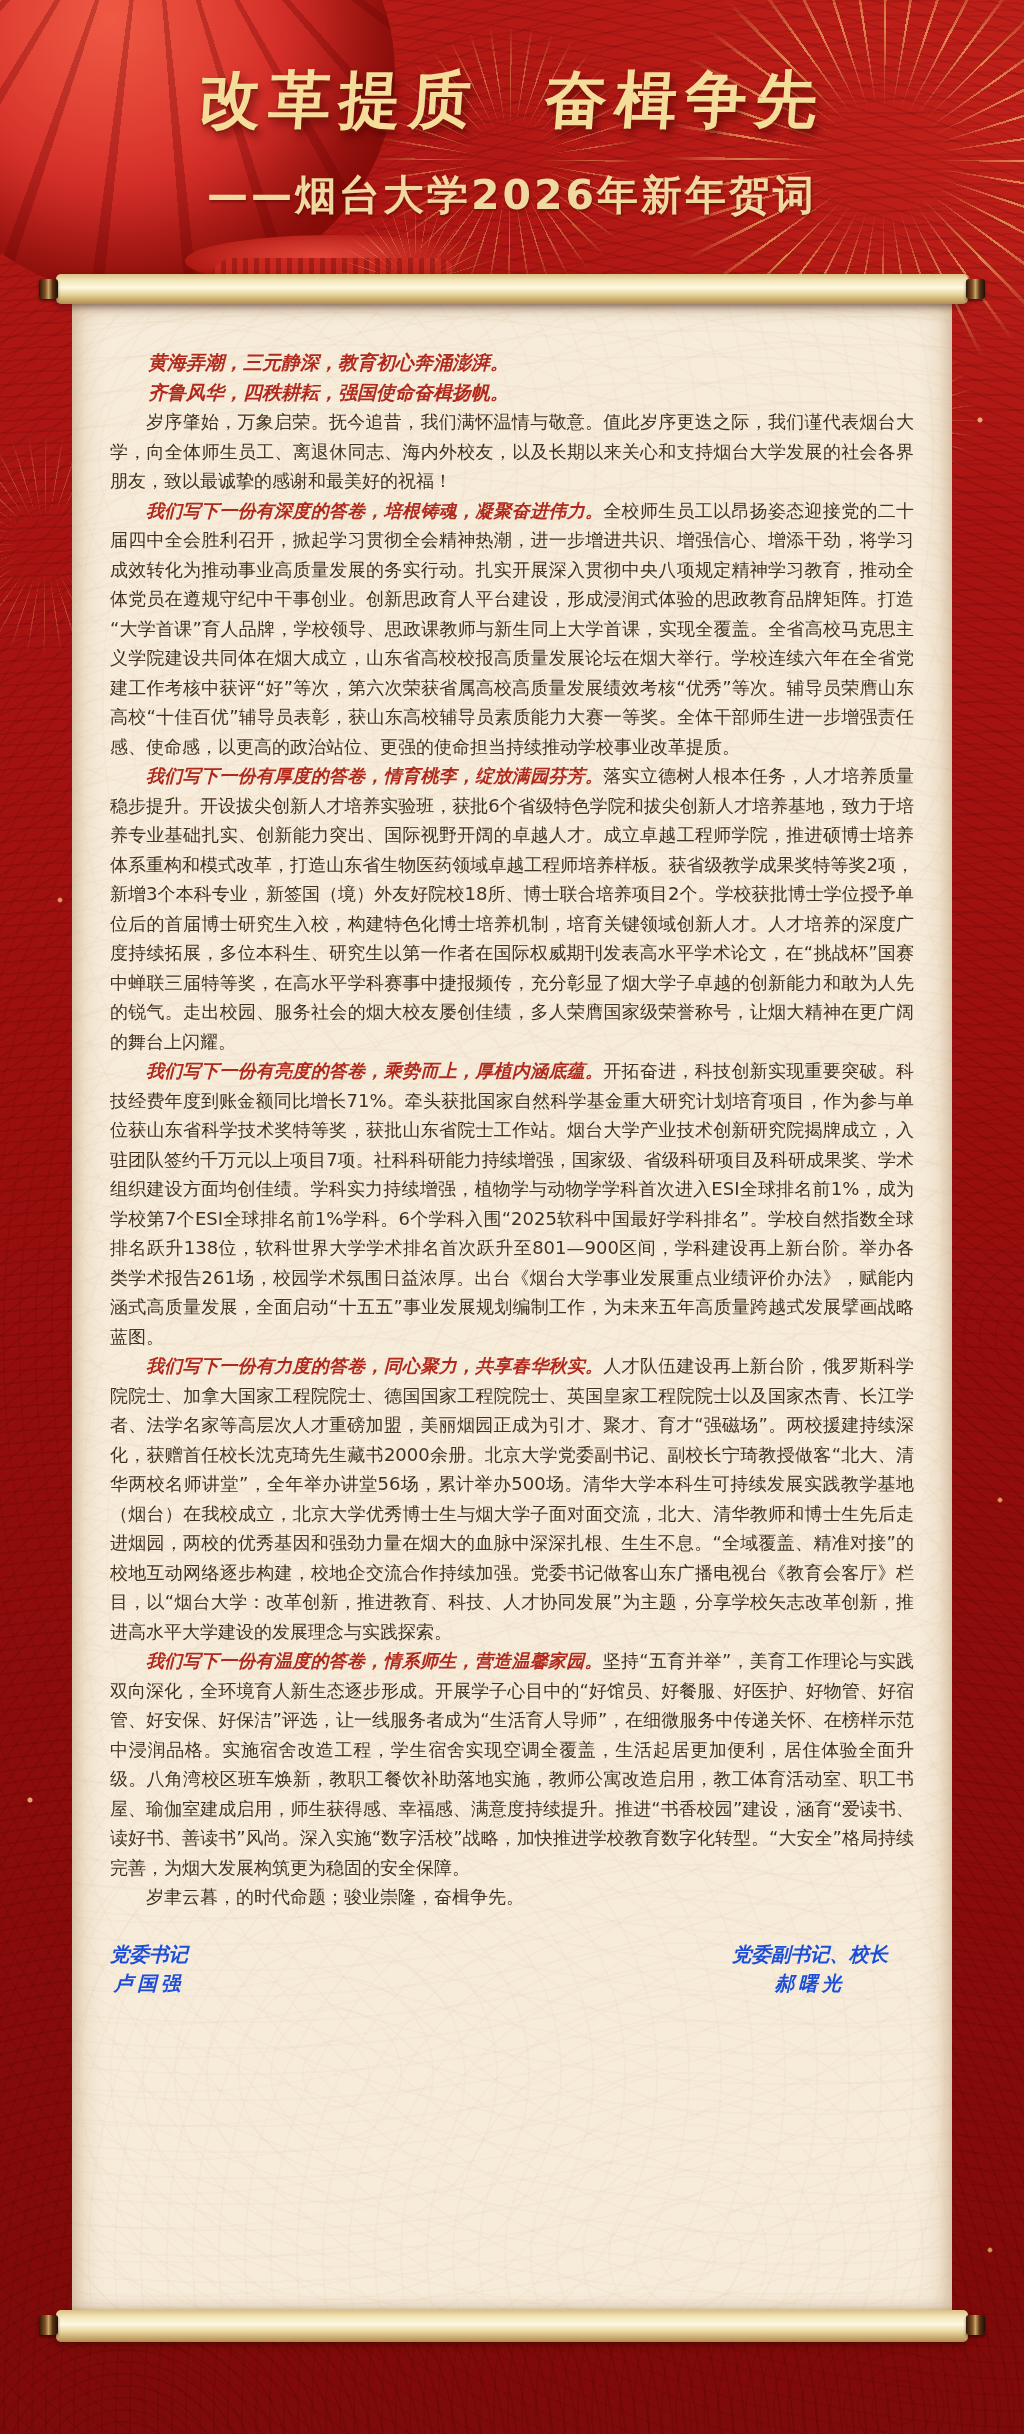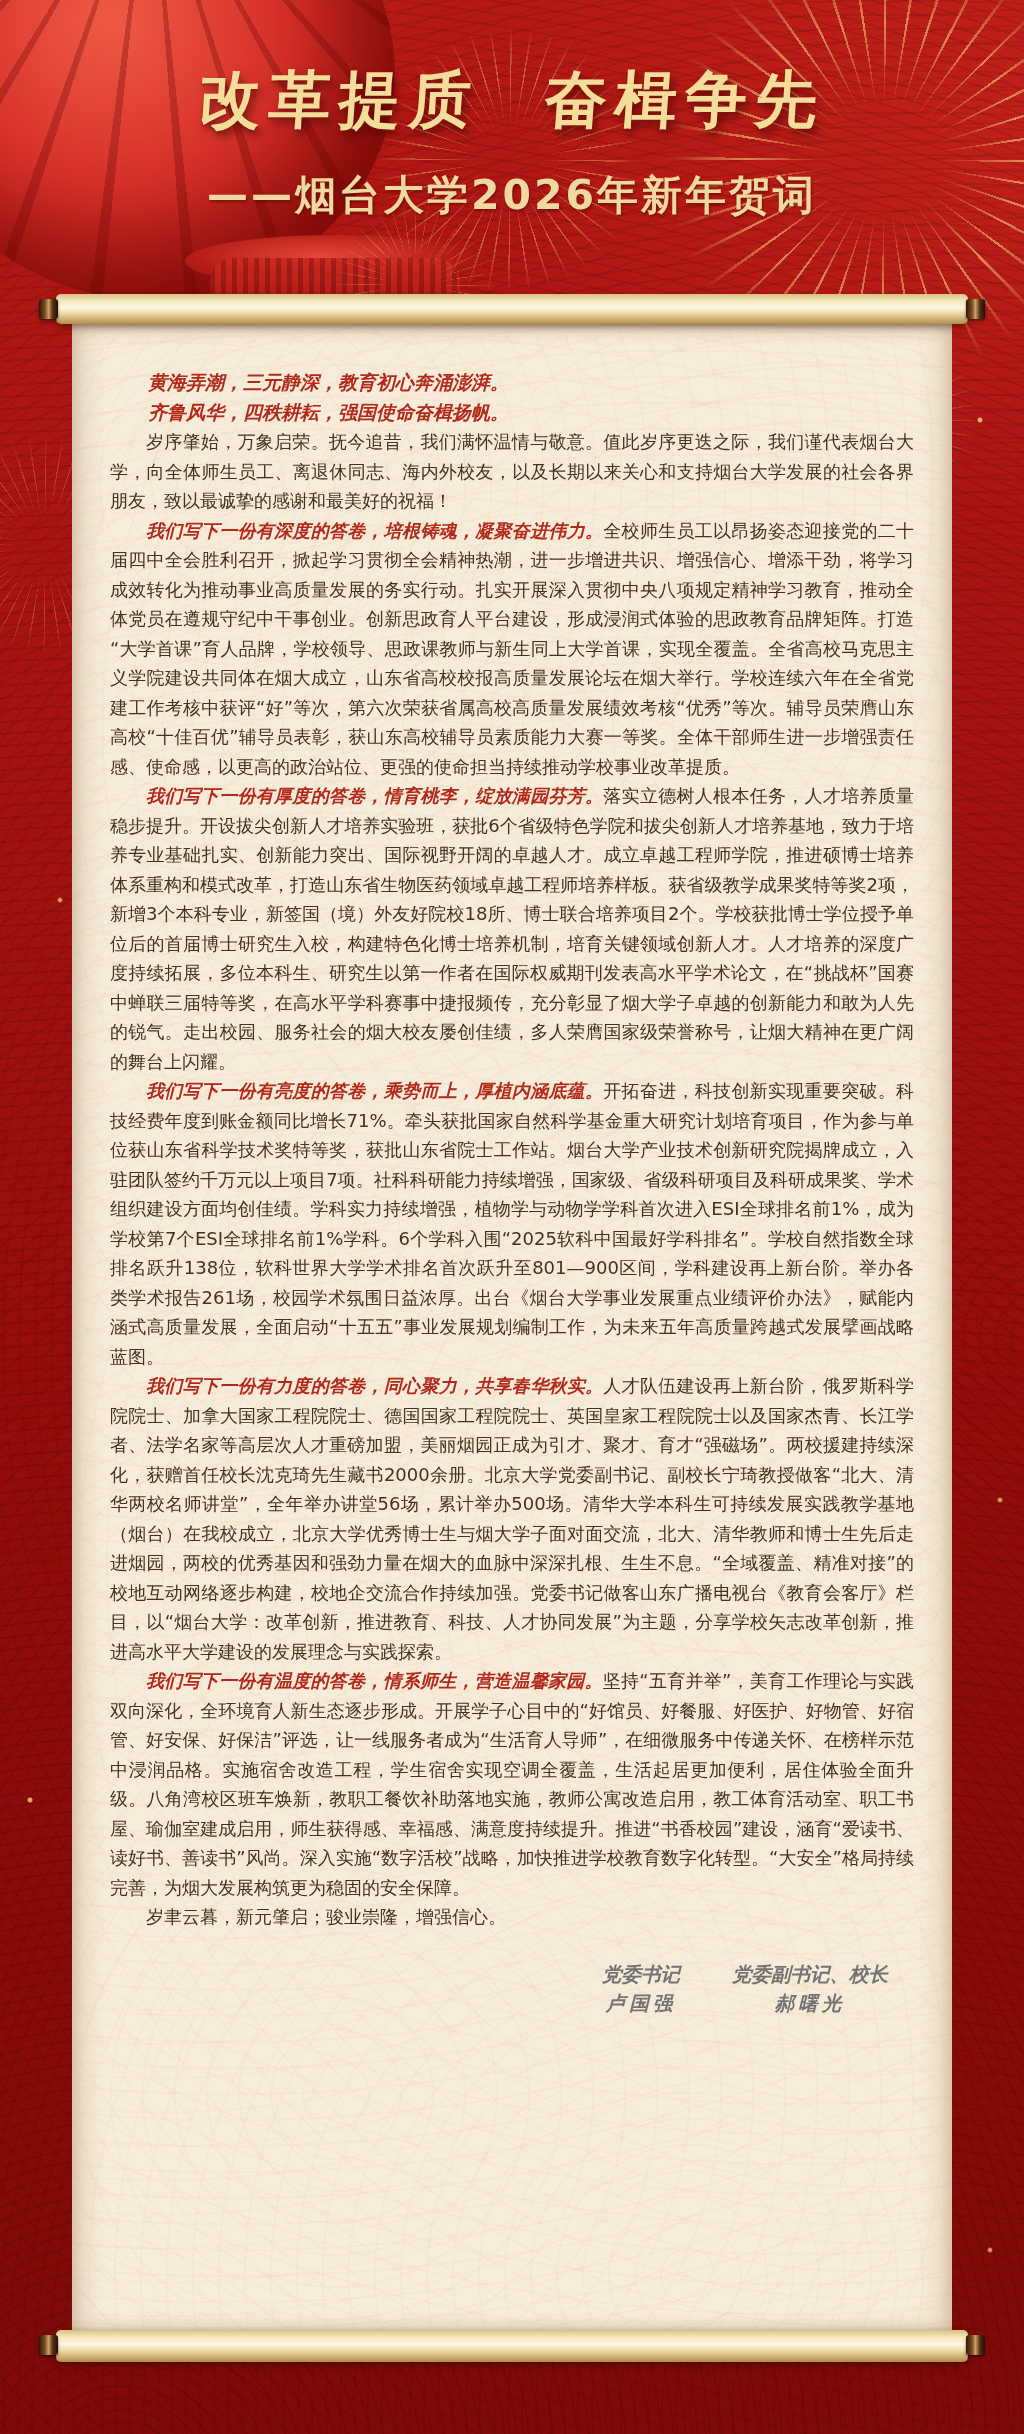--- a/index.html
+++ b/index.html
@@ -54,21 +54,21 @@
   .fw5{left:330px;top:200px;width:170px;height:170px;opacity:.5;}
   
   header{position:absolute;top:58px;left:0;width:100%;text-align:center;z-index:3;}
   .title{margin:0;font-family:"DejaVu Serif",serif;font-weight:900;font-size:62px;
     letter-spacing:8px;color:#f4dc9b;transform:skewX(-4deg);
     text-shadow:0 2px 2px rgba(125,20,8,.65), 4px 6px 9px rgba(55,0,0,.55);}
   .title-gap{display:inline-block;width:66px;}
   .subtitle{margin-top:26px;font-size:41px;font-weight:700;letter-spacing:3px;color:#f0d9a0;
     text-shadow:1px 2px 3px rgba(80,8,4,.55);}
   
-  .scroll{position:absolute;top:294px;left:56px;right:56px;z-index:2;}
+  .scroll{position:absolute;top:274px;left:56px;right:56px;z-index:2;}
   .rod{position:relative;height:30px;border-radius:5px;z-index:2;
     background:linear-gradient(180deg,#d9c085 0%,#f4e7bb 22%,#fdf8e0 45%,#e9d49c 68%,#b28c4e 100%);
     box-shadow:0 3px 7px rgba(40,0,0,.45);}
   .rod::before,.rod::after{content:"";position:absolute;top:5px;width:19px;height:20px;border-radius:3px;
     background:linear-gradient(90deg,#2c1507 0%,#7c4e24 32%,#c9a266 50%,#593012 72%,#1f0f08 100%);
     box-shadow:0 2px 3px rgba(0,0,0,.5);}
   .rod::before{left:-17px;}
   .rod::after{right:-17px;}
   .rod-bottom{margin-top:-6px;height:32px;}
   .paper{position:relative;margin:-4px 16px 0;height:2016px;overflow:hidden;z-index:1;
@@ -81,22 +81,22 @@
       repeating-radial-gradient(circle at 82% 20%, rgba(206,180,144,.14) 0 2px, transparent 2px 30px),
       repeating-radial-gradient(circle at 10% 45%, rgba(206,180,144,.13) 0 2px, transparent 2px 34px),
       repeating-radial-gradient(circle at 90% 62%, rgba(206,180,144,.14) 0 2px, transparent 2px 28px),
       repeating-radial-gradient(circle at 30% 88%, rgba(206,180,144,.15) 0 2px, transparent 2px 32px),
       repeating-radial-gradient(circle at 70% 97%, rgba(206,180,144,.14) 0 2px, transparent 2px 26px);}
   .content{position:relative;padding:48px 38px 0;color:#43321f;font-size:18px;line-height:29.5px;
     text-align:justify;}
   .content p{margin:0;text-indent:2em;}
   .red-cal{color:#b12a1c;font-weight:700;font-style:italic;font-size:19px;font-family:"DejaVu Serif",serif;}
   .lead{color:#b12a1c;font-weight:700;font-style:italic;font-family:"DejaVu Serif",serif;}
-  .signatures{display:flex;justify-content:flex-end;gap:52px;margin-top:28px;padding-right:26px;
-    color:#737373;font-weight:700;font-style:italic;font-size:19.5px;font-family:"DejaVu Serif",serif;}
+  .signatures{display:flex;justify-content:space-between;gap:52px;margin-top:28px;padding-right:26px;
+    color:#1d4ed8;font-weight:700;font-style:italic;font-size:19.5px;font-family:"DejaVu Serif",serif;}
   .sig{text-align:center;}
   .sig-name{margin-top:0;letter-spacing:4px;}
 </style>
 </head>
 <body>
 
 <div class="page">
 
   <div class="texture"></div>
 
@@ -133,21 +133,21 @@
         <p><span class="lead">我们写下一份有深度的答卷，培根铸魂，凝聚奋进伟力。</span><span>全校师生员工以昂扬姿态迎接党的二十届四中全会胜利召开，掀起学习贯彻全会精神热潮，进一步增进共识、增强信心、增添干劲，将学习成效转化为推动事业高质量发展的务实行动。扎实开展深入贯彻中央八项规定精神学习教育，推动全体党员在遵规守纪中干事创业。创新思政育人平台建设，形成浸润式体验的思政教育品牌矩阵。打造“大学首课”育人品牌，学校领导、思政课教师与新生同上大学首课，实现全覆盖。全省高校马克思主义学院建设共同体在烟大成立，山东省高校校报高质量发展论坛在烟大举行。学校连续六年在全省党建工作考核中获评“好”等次，第六次荣获省属高校高质量发展绩效考核“优秀”等次。辅导员荣膺山东高校“十佳百优”辅导员表彰，获山东高校辅导员素质能力大赛一等奖。全体干部师生进一步增强责任感、使命感，以更高的政治站位、更强的使命担当持续推动学校事业改革提质。</span></p>
 
         <p><span class="lead">我们写下一份有厚度的答卷，情育桃李，绽放满园芬芳。</span><span>落实立德树人根本任务，人才培养质量稳步提升。开设拔尖创新人才培养实验班，获批6个省级特色学院和拔尖创新人才培养基地，致力于培养专业基础扎实、创新能力突出、国际视野开阔的卓越人才。成立卓越工程师学院，推进硕博士培养体系重构和模式改革，打造山东省生物医药领域卓越工程师培养样板。获省级教学成果奖特等奖2项，新增3个本科专业，新签国（境）外友好院校18所、博士联合培养项目2个。学校获批博士学位授予单位后的首届博士研究生入校，构建特色化博士培养机制，培育关键领域创新人才。人才培养的深度广度持续拓展，多位本科生、研究生以第一作者在国际权威期刊发表高水平学术论文，在“挑战杯”国赛中蝉联三届特等奖，在高水平学科赛事中捷报频传，充分彰显了烟大学子卓越的创新能力和敢为人先的锐气。走出校园、服务社会的烟大校友屡创佳绩，多人荣膺国家级荣誉称号，让烟大精神在更广阔的舞台上闪耀。</span></p>
 
         <p><span class="lead">我们写下一份有亮度的答卷，乘势而上，厚植内涵底蕴。</span><span>开拓奋进，科技创新实现重要突破。科技经费年度到账金额同比增长71%。牵头获批国家自然科学基金重大研究计划培育项目，作为参与单位获山东省科学技术奖特等奖，获批山东省院士工作站。烟台大学产业技术创新研究院揭牌成立，入驻团队签约千万元以上项目7项。社科科研能力持续增强，国家级、省级科研项目及科研成果奖、学术组织建设方面均创佳绩。学科实力持续增强，植物学与动物学学科首次进入ESI全球排名前1%，成为学校第7个ESI全球排名前1%学科。6个学科入围“2025软科中国最好学科排名”。学校自然指数全球排名跃升138位，软科世界大学学术排名首次跃升至801—900区间，学科建设再上新台阶。举办各类学术报告261场，校园学术氛围日益浓厚。出台《烟台大学事业发展重点业绩评价办法》，赋能内涵式高质量发展，全面启动“十五五”事业发展规划编制工作，为未来五年高质量跨越式发展擘画战略蓝图。</span></p>
 
         <p><span class="lead">我们写下一份有力度的答卷，同心聚力，共享春华秋实。</span><span>人才队伍建设再上新台阶，俄罗斯科学院院士、加拿大国家工程院院士、德国国家工程院院士、英国皇家工程院院士以及国家杰青、长江学者、法学名家等高层次人才重磅加盟，美丽烟园正成为引才、聚才、育才“强磁场”。两校援建持续深化，获赠首任校长沈克琦先生藏书2000余册。北京大学党委副书记、副校长宁琦教授做客“北大、清华两校名师讲堂”，全年举办讲堂56场，累计举办500场。清华大学本科生可持续发展实践教学基地（烟台）在我校成立，北京大学优秀博士生与烟大学子面对面交流，北大、清华教师和博士生先后走进烟园，两校的优秀基因和强劲力量在烟大的血脉中深深扎根、生生不息。“全域覆盖、精准对接”的校地互动网络逐步构建，校地企交流合作持续加强。党委书记做客山东广播电视台《教育会客厅》栏目，以“烟台大学：改革创新，推进教育、科技、人才协同发展”为主题，分享学校矢志改革创新，推进高水平大学建设的发展理念与实践探索。</span></p>
 
         <p><span class="lead">我们写下一份有温度的答卷，情系师生，营造温馨家园。</span><span>坚持“五育并举”，美育工作理论与实践双向深化，全环境育人新生态逐步形成。开展学子心目中的“好馆员、好餐服、好医护、好物管、好宿管、好安保、好保洁”评选，让一线服务者成为“生活育人导师”，在细微服务中传递关怀、在榜样示范中浸润品格。实施宿舍改造工程，学生宿舍实现空调全覆盖，生活起居更加便利，居住体验全面升级。八角湾校区班车焕新，教职工餐饮补助落地实施，教师公寓改造启用，教工体育活动室、职工书屋、瑜伽室建成启用，师生获得感、幸福感、满意度持续提升。推进“书香校园”建设，涵育“爱读书、读好书、善读书”风尚。深入实施“数字活校”战略，加快推进学校教育数字化转型。“大安全”格局持续完善，为烟大发展构筑更为稳固的安全保障。</span></p>
 
-        <p><span>岁聿云暮，新元肇启；骏业崇隆，增强信心。</span></p>
+        <p><span>岁聿云暮，的时代命题；骏业崇隆，奋楫争先。</span></p>
 
 
         <div class="signatures">
           <div class="sig">
             <div class="sig-title">党委书记</div>
             <div class="sig-name">卢国强</div>
           </div>
           <div class="sig">
             <div class="sig-title">党委副书记、校长</div>
             <div class="sig-name">郝曙光</div>

